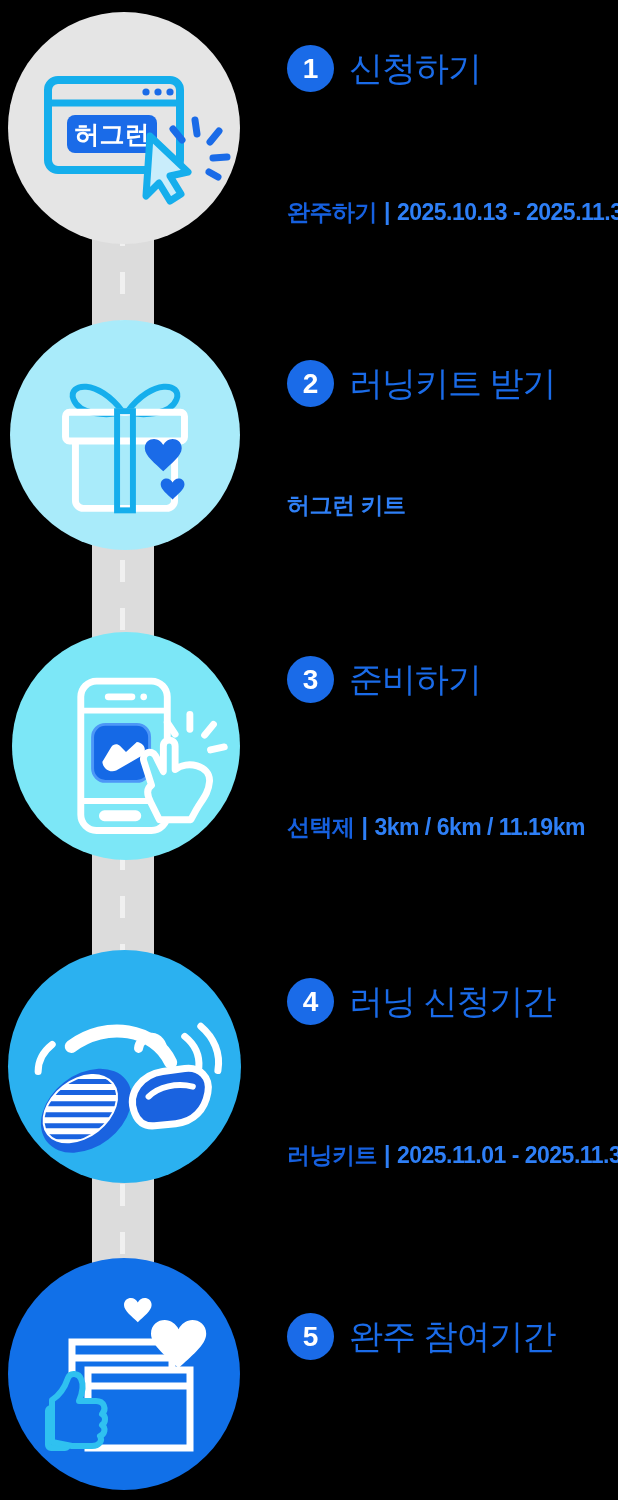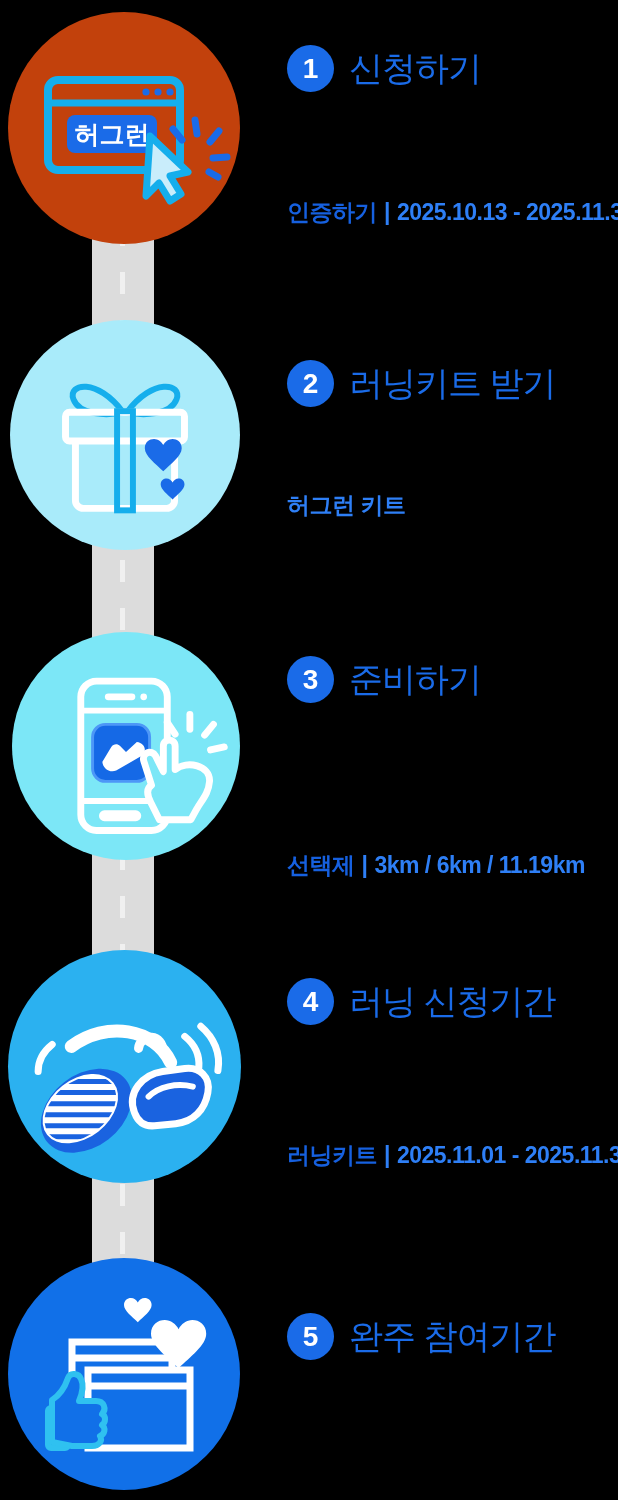--- a/index.html
+++ b/index.html
@@ -32,35 +32,35 @@
     width:47px;height:47px;border-radius:50%;background:#1A6BE8;color:#fff;
     display:flex;align-items:center;justify-content:center;
     font-size:28px;font-weight:bold;flex:0 0 auto;
   }
   .step-title{
     font-size:34px;font-weight:normal;color:#1A6BE8;letter-spacing:-1px;
   }
   .subtitle{
     position:absolute;left:287px;font-size:23px;font-weight:bold;white-space:nowrap;letter-spacing:-0.5px;
   }
-  .s1{top:197px;}.s2{top:474px;margin-top:16px;}.s3{top:850px;}.s4{top:1140px;}
+  .s1{top:197px;}.s2{top:474px;margin-top:16px;}.s3{top:812px;}.s4{top:1140px;}
   .sub-label{color:#1660DF;}
   .sub-sep{color:#2E7FF6;margin:0 7px;}
   .sub-value{color:#2E7FF6;}
 </style>
 </head>
 <body>
 
 <div class="canvas">
 
   <div class="road">
     <div class="road-line"></div>
   </div>
 
-  <div class="icon-circle c1" style="background: #c2410c;">
+  <div class="icon-circle c1" style="background: #e5e5e5;">
     <svg viewBox="0 0 232 232">
       <rect x="40" y="68" width="132" height="90" rx="10" fill="none" stroke="#15AEEC" stroke-width="8"></rect>
       <line x1="42" y1="91" x2="170" y2="91" stroke="#15AEEC" stroke-width="7"></line>
       <circle cx="138" cy="80" r="3.6" fill="#1A6BE8"></circle>
       <circle cx="150" cy="80" r="3.6" fill="#1A6BE8"></circle>
       <circle cx="162" cy="80" r="3.6" fill="#1A6BE8"></circle>
       <rect x="59" y="103" width="90" height="38" rx="8" fill="#1A6BE8"></rect>
       <text x="104" y="131" text-anchor="middle" font-size="25" font-weight="bold" fill="#ffffff">허그런</text>
       <g stroke="#1A6BE8" stroke-width="7" stroke-linecap="round">
         <line x1="174" y1="128" x2="165" y2="117"></line>
@@ -149,21 +149,21 @@
         <path d="M64,188 h20 c7,0 11,-5 8,-10 c5,-2 6,-8 2,-11 c4,-3 4,-9 0,-11 c5,-5 2,-13 -6,-13 h-17 c3,-7 5,-16 2,-22 c-2,-6 -11,-7 -13,-1 c-3,9 -8,17 -16,22 v42 z"></path>
       </g>
     </svg>
   </div>
 
   <div class="step-row r1">
     <div class="badge">1</div>
     <div class="step-title">신청하기</div>
   </div>
   <div class="subtitle s1">
-    <span class="sub-label">인증하기</span><span class="sub-sep">|</span><span class="sub-value">2025.10.13 - 2025.11.30</span>
+    <span class="sub-label">완주하기</span><span class="sub-sep">|</span><span class="sub-value">2025.10.13 - 2025.11.30</span>
   </div>
 
   <div class="step-row r2">
     <div class="badge">2</div>
     <div class="step-title">러닝키트 받기</div>
   </div>
   <div class="subtitle s2">
     <span class="sub-value">허그런 키트</span>
   </div>
 

